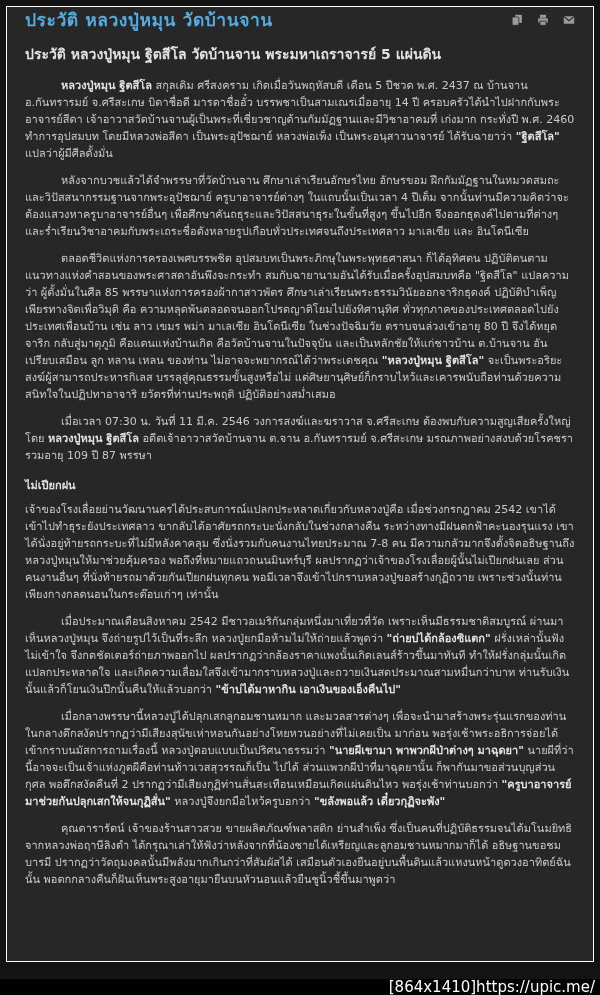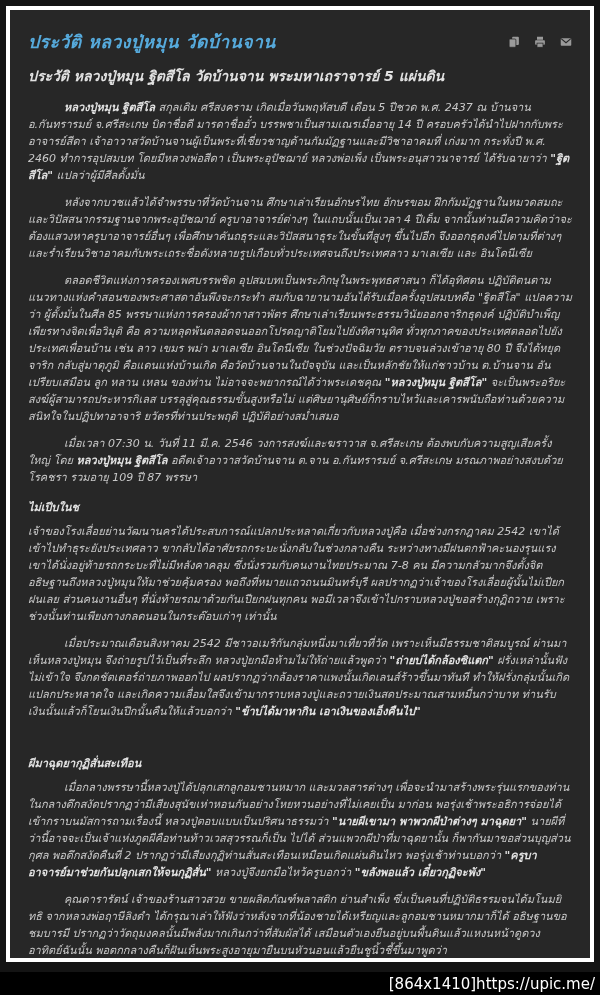--- a/index.html
+++ b/index.html
@@ -16,24 +16,23 @@
   html,body{width:600px;height:995px;overflow:hidden;}
   body{
     background:var(--bg-outer);
     font-family:"DejaVu Sans","Liberation Sans",sans-serif;
     position:relative;
   }
   .frame{
     position:absolute;
     left:6px; top:6px; right:6px; bottom:33px;
     background:var(--bg-panel);
-    border:4px solid #ffffff;
-    padding:22px 18px 10px 18px;
+    border:1px solid #ffffff;
+    padding:3px 18px 10px 18px;
     overflow:hidden;
-    font-style:italic;
   }
   .header{
     display:flex;
     align-items:flex-start;
     justify-content:space-between;
     margin-bottom:13px;
   }
   h1{
     color:var(--accent);
     font-size:17.5px;
@@ -70,21 +69,21 @@
     color:var(--text-strong);
     font-size:11px;
     font-weight:bold;
     margin:14px 0 8px 0;
     line-height:1.4;
   }
   .article-body h3.gap{margin-top:36px;}
   .wm-bar{
     position:absolute;
     left:0; right:0; bottom:0;
-    height:23px;
+    height:16px;
     background:var(--wm-bg);
     color:var(--wm-text);
     display:flex;
     align-items:center;
     justify-content:flex-end;
     padding-right:5px;
     font-size:15px;
   }
 </style>
 </head>
@@ -114,24 +113,23 @@
           </svg>
       </span>
     </div>
   </div>
   <p class="subtitle">ประวัติ หลวงปู่หมุน ฐิตสีโล วัดบ้านจาน พระมหาเถราจารย์ 5 แผ่นดิน</p>
   <div class="article-body">
       <p class="indent"><b>หลวงปู่หมุน ฐิตสีโล</b><span> สกุลเดิม ศรีสงคราม เกิดเมื่อวันพฤหัสบดี เดือน 5 ปีชวด พ.ศ. 2437 ณ บ้านจาน อ.กันทรารมย์ จ.ศรีสะเกษ บิดาชื่อดี มารดาชื่ออั๋ว บรรพชาเป็นสามเณรเมื่ออายุ 14 ปี ครอบครัวได้นำไปฝากกับพระอาจารย์สีดา เจ้าอาวาสวัดบ้านจานผู้เป็นพระที่เชี่ยวชาญด้านกัมมัฏฐานและมีวิชาอาคมที่ เก่งมาก กระทั่งปี พ.ศ. 2460 ทำการอุปสมบท โดยมีหลวงพ่อสีดา เป็นพระอุปัชฌาย์ หลวงพ่อเพ็ง เป็นพระอนุสาวนาจารย์ ได้รับฉายาว่า </span><b>"ฐิตสีโล"</b><span> แปลว่าผู้มีศีลดั้งมั่น</span></p>
       <p class="indent"><span>หลังจากบวชแล้วได้จำพรรษาที่วัดบ้านจาน ศึกษาเล่าเรียนอักษรไทย อักษรขอม ฝึกกัมมัฏฐานในหมวดสมถะและวิปัสสนากรรมฐานจากพระอุปัชฌาย์ ครูบาอาจารย์ต่างๆ ในแถบนั้นเป็นเวลา 4 ปีเต็ม จากนั้นท่านมีความคิดว่าจะต้องแสวงหาครูบาอาจารย์อื่นๆ เพื่อศึกษาคันถธุระและวิปัสสนาธุระในขั้นที่สูงๆ ขึ้นไปอีก จึงออกธุดงค์ไปตามที่ต่างๆ และร่ำเรียนวิชาอาคมกับพระเถระชื่อดังหลายรูปเกือบทั่วประเทศจนถึงประเทศลาว มาเลเซีย และ อินโดนีเซีย</span></p>
       <p class="indent"><span>ตลอดชีวิตแห่งการครองเพศบรรพชิต อุปสมบทเป็นพระภิกษุในพระพุทธศาสนา ก็ได้อุทิศตน ปฏิบัติตนตามแนวทางแห่งคำสอนของพระศาสดาอันพึงจะกระทำ สมกับฉายานามอันได้รับเมื่อครั้งอุปสมบทคือ "ฐิตสีโล" แปลความว่า ผู้ตั้งมั่นในศีล 85 พรรษาแห่งการครองผ้ากาสาวพัตร ศึกษาเล่าเรียนพระธรรมวินัยออกจาริกธุดงค์ ปฏิบัติบำเพ็ญเพียรทางจิตเพื่อวิมุติ คือ ความหลุดพ้นตลอดจนออกโปรดญาติโยมไปยังทิศานุทิศ ทั่วทุกภาคของประเทศตลอดไปยังประเทศเพื่อนบ้าน เช่น ลาว เขมร พม่า มาเลเซีย อินโดนีเซีย ในช่วงปัจฉิมวัย ตราบจนล่วงเข้าอายุ 80 ปี จึงได้หยุดจาริก กลับสู่มาตุภูมิ คือแดนแห่งบ้านเกิด คือวัดบ้านจานในปัจจุบัน และเป็นหลักชัยให้แก่ชาวบ้าน ต.บ้านจาน อันเปรียบเสมือน ลูก หลาน เหลน ของท่าน ไม่อาจจะพยากรณ์ได้ว่าพระเดชคุณ </span><b>"หลวงปู่หมุน ฐิตสีโล"</b><span> จะเป็นพระอริยะสงฆ์ผู้สามารถประหารกิเลส บรรลุสู่คุณธรรมขั้นสูงหรือไม่ แต่ศิษยานุศิษย์ก็กราบไหว้และเคารพนับถือท่านด้วยความสนิทใจในปฏิปทาอาจาริ ยวัตรที่ท่านประพฤติ ปฏิบัติอย่างสม่ำเสมอ</span></p>
       <p class="indent"><span>เมื่อเวลา 07:30 น. วันที่ 11 มี.ค. 2546 วงการสงฆ์และฆราวาส จ.ศรีสะเกษ ต้องพบกับความสูญเสียครั้งใหญ่ โดย </span><b>หลวงปู่หมุน ฐิตสีโล</b><span> อดีตเจ้าอาวาสวัดบ้านจาน ต.จาน อ.กันทรารมย์ จ.ศรีสะเกษ มรณภาพอย่างสงบด้วยโรคชรา รวมอายุ 109 ปี 87 พรรษา</span></p>
-      <h3><b>ไม่เปีบในช</b></h3>
+      <h3><b>ไม่เปียกฝน</b></h3>
       <p><span>เจ้าของโรงเลื่อยย่านวัฒนานครได้ประสบการณ์แปลกประหลาดเกี่ยวกับหลวงปู่คือ เมื่อช่วงกรกฎาคม 2542 เขาได้เข้าไปทำธุระยังประเทศลาว ขากลับได้อาศัยรถกระบะนั่งกลับในช่วงกลางคืน ระหว่างทางมีฝนตกฟ้าคะนองรุนแรง เขาได้นั่งอยู่ท้ายรถกระบะที่ไม่มีหลังคาคลุม ซึ่งนั่งรวมกับคนงานไทยประมาณ 7-8 คน มีความกลัวมากจึงตั้งจิตอธิษฐานถึงหลวงปู่หมุนให้มาช่วยคุ้มครอง พอถึงที่หมายแถวถนนมินทร์บุรี ผลปรากฏว่าเจ้าของโรงเลื่อยผู้นั้นไม่เปียกฝนเลย ส่วนคนงานอื่นๆ ที่นั่งท้ายรถมาด้วยกันเปียกฝนทุกคน พอมีเวลาจึงเข้าไปกราบหลวงปู่ขอสร้างกุฏิถวาย เพราะช่วงนั้นท่านเพียงกางกลดนอนในกระต๊อบเก่าๆ เท่านั้น</span></p>
       <p class="indent"><span>เมื่อประมาณเดือนสิงหาคม 2542 มีชาวอเมริกันกลุ่มหนึ่งมาเที่ยวที่วัด เพราะเห็นมีธรรมชาติสมบูรณ์ ผ่านมาเห็นหลวงปู่หมุน จึงถ่ายรูปไว้เป็นที่ระลึก หลวงปู่ยกมือห้ามไม่ให้ถ่ายแล้วพูดว่า </span><b>"ถ่ายบ่ได้กล้องซิแตก"</b><span> ฝรั่งเหล่านั้นฟังไม่เข้าใจ จึงกดชัตเตอร์ถ่ายภาพออกไป ผลปรากฏว่ากล้องราคาแพงนั้นเกิดเลนส์ร้าวขึ้นมาทันที ทำให้ฝรั่งกลุ่มนั้นเกิดแปลกประหลาดใจ และเกิดความเลื่อมใสจึงเข้ามากราบหลวงปู่และถวายเงินสดประมาณสามหมื่นกว่าบาท ท่านรับเงินนั้นแล้วก็โยนเงินปึกนั้นคืนให้แล้วบอกว่า </span><b>"ข้าบ่ได้มาหากิน เอาเงินของเอ็งคืนไป"</b></p>
-      <h3 class="gap"><b>ผีมาฉุดยากุฏิสั่นสะเทือน</b></h3>
       <p class="indent"><span>เมื่อกลางพรรษานี้หลวงปู่ได้ปลุกเสกลูกอมชานหมาก และมวลสารต่างๆ เพื่อจะนำมาสร้างพระรุ่นแรกของท่าน ในกลางดึกสงัดปรากฏว่ามีเสียงสุนัขเห่าหอนกันอย่างโหยหวนอย่างที่ไม่เคยเป็น มาก่อน พอรุ่งเช้าพระอธิการจ่อยได้เข้ากราบนมัสการถามเรื่องนี้ หลวงปู่ตอบแบบเป็นปริศนาธรรมว่า </span><b>"นายผีเขามา พาพวกผีป่าต่างๆ มาฉุดยา"</b><span> นายผีที่ว่านี้อาจจะเป็นเจ้าแห่งภูตผีคือท่านท้าวเวสสุวรรณก็เป็น ไปได้ ส่วนแพวกผีป่าที่มาฉุดยานั้น ก็พากันมาขอส่วนบุญส่วนกุศล พอดึกสงัดคืนที่ 2 ปรากฏว่ามีเสียงกุฏิท่านสั่นสะเทือนเหมือนเกิดแผ่นดินไหว พอรุ่งเช้าท่านบอกว่า </span><b>"ครูบาอาจารย์มาช่วยกันปลุกเสกให้จนกุฏิสั่น"</b><span> หลวงปู่จึงยกมือไหว้ครูบอกว่า </span><b>"ขลังพอแล้ว เดี๋ยวกุฏิจะพัง"</b></p>
       <p class="indent"><span>คุณดารารัตน์ เจ้าของร้านสาวสวย ขายผลิตภัณฑ์พลาสติก ย่านสำเพ็ง ซึ่งเป็นคนที่ปฏิบัติธรรมจนได้มโนมยิทธิ จากหลวงพ่อฤาษีลิงดำ ได้กรุณาเล่าให้ฟังว่าหลังจากที่น้องชายได้เหรียญและลูกอมชานหมากมาก็ได้ อธิษฐานขอชมบารมี ปรากฏว่าวัดถุมงคลนั้นมีพลังมากเกินกว่าที่สัมผัสได้ เสมือนตัวเองยืนอยู่บนพื้นดินแล้วแหงนหน้าดูดวงอาทิตย์ฉันนั้น พอตกกลางคืนก็ฝันเห็นพระสูงอายุมายืนบนหัวนอนแล้วยืนชูนิ้วชี้ขึ้นมาพูดว่า </span></p>
     </div>
 </div>
 
 <div class="wm-bar">
   <span>[864x1410]https://upic.me/</span>
 </div>
 
 </body></html>

